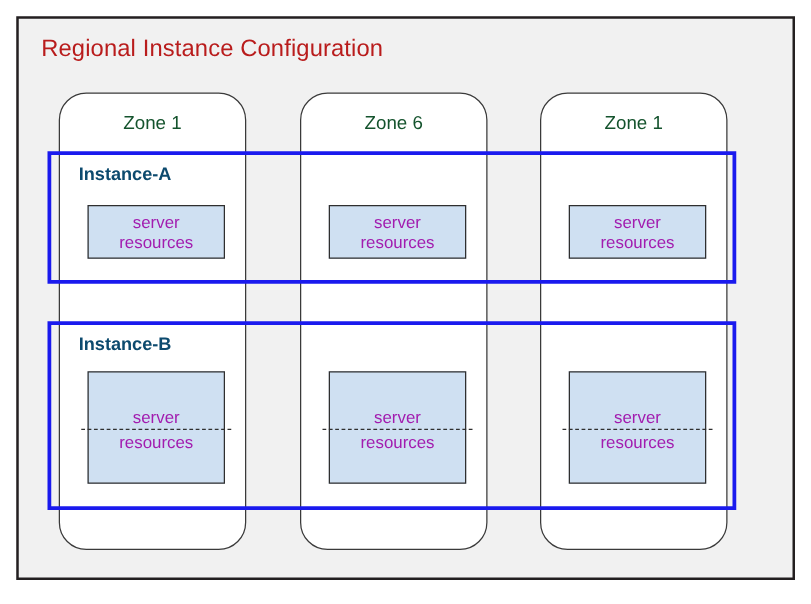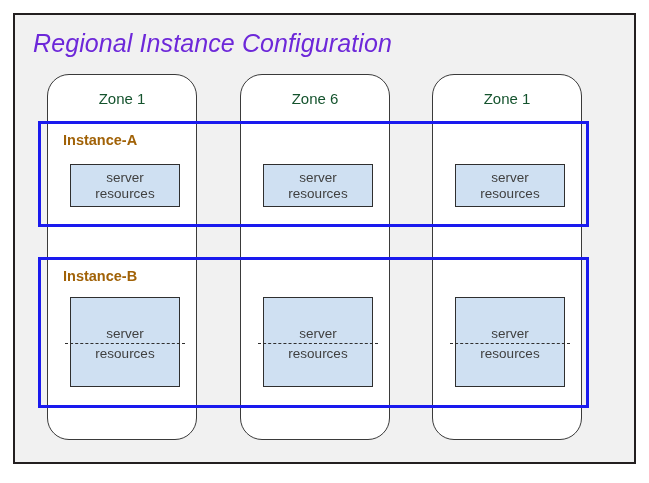--- a/index.html
+++ b/index.html
@@ -24,25 +24,24 @@
     height: 451px;
     background: #f1f1f1;
     border: 2px solid #231f20;
     box-sizing: border-box;
   }
 
   #region-title {
     position: absolute;
     left: 18px;
     top: 14px;
-    font-size: 25px;
-    color: #6d28d9;
+    font-size: 19px;
+    color: #b91c1c;
     white-space: nowrap;
     letter-spacing: 0.1px;
-    font-style: italic;
   }
 
   
   .zone {
     position: absolute;
     top: 59px;             
     width: 150px;
     height: 366px;         
     background: #ffffff;
     border: 1.4px solid #3a3a3a;
@@ -80,31 +79,31 @@
     top: 242px;            
     height: 151px;         
   }
 
   .instance-label {
     position: absolute;
     left: 22px;
     top: 8px;
     font-size: 14.5px;
     font-weight: bold;
-    color: #a16207;
+    color: #0c4a6e;
     white-space: nowrap;
   }
 
   
   .server-box {
     position: absolute;
     background: #cfe0f2;
     border: 1.4px solid #2f2f2f;
     box-sizing: border-box;
-    color: #404040;
+    color: #a21caf;
     font-size: 13.5px;
     line-height: 16px;
     text-align: center;
   }
 
   
   .server-box.row-a {
     top: 149px;            
     width: 110px;
     height: 43px;

